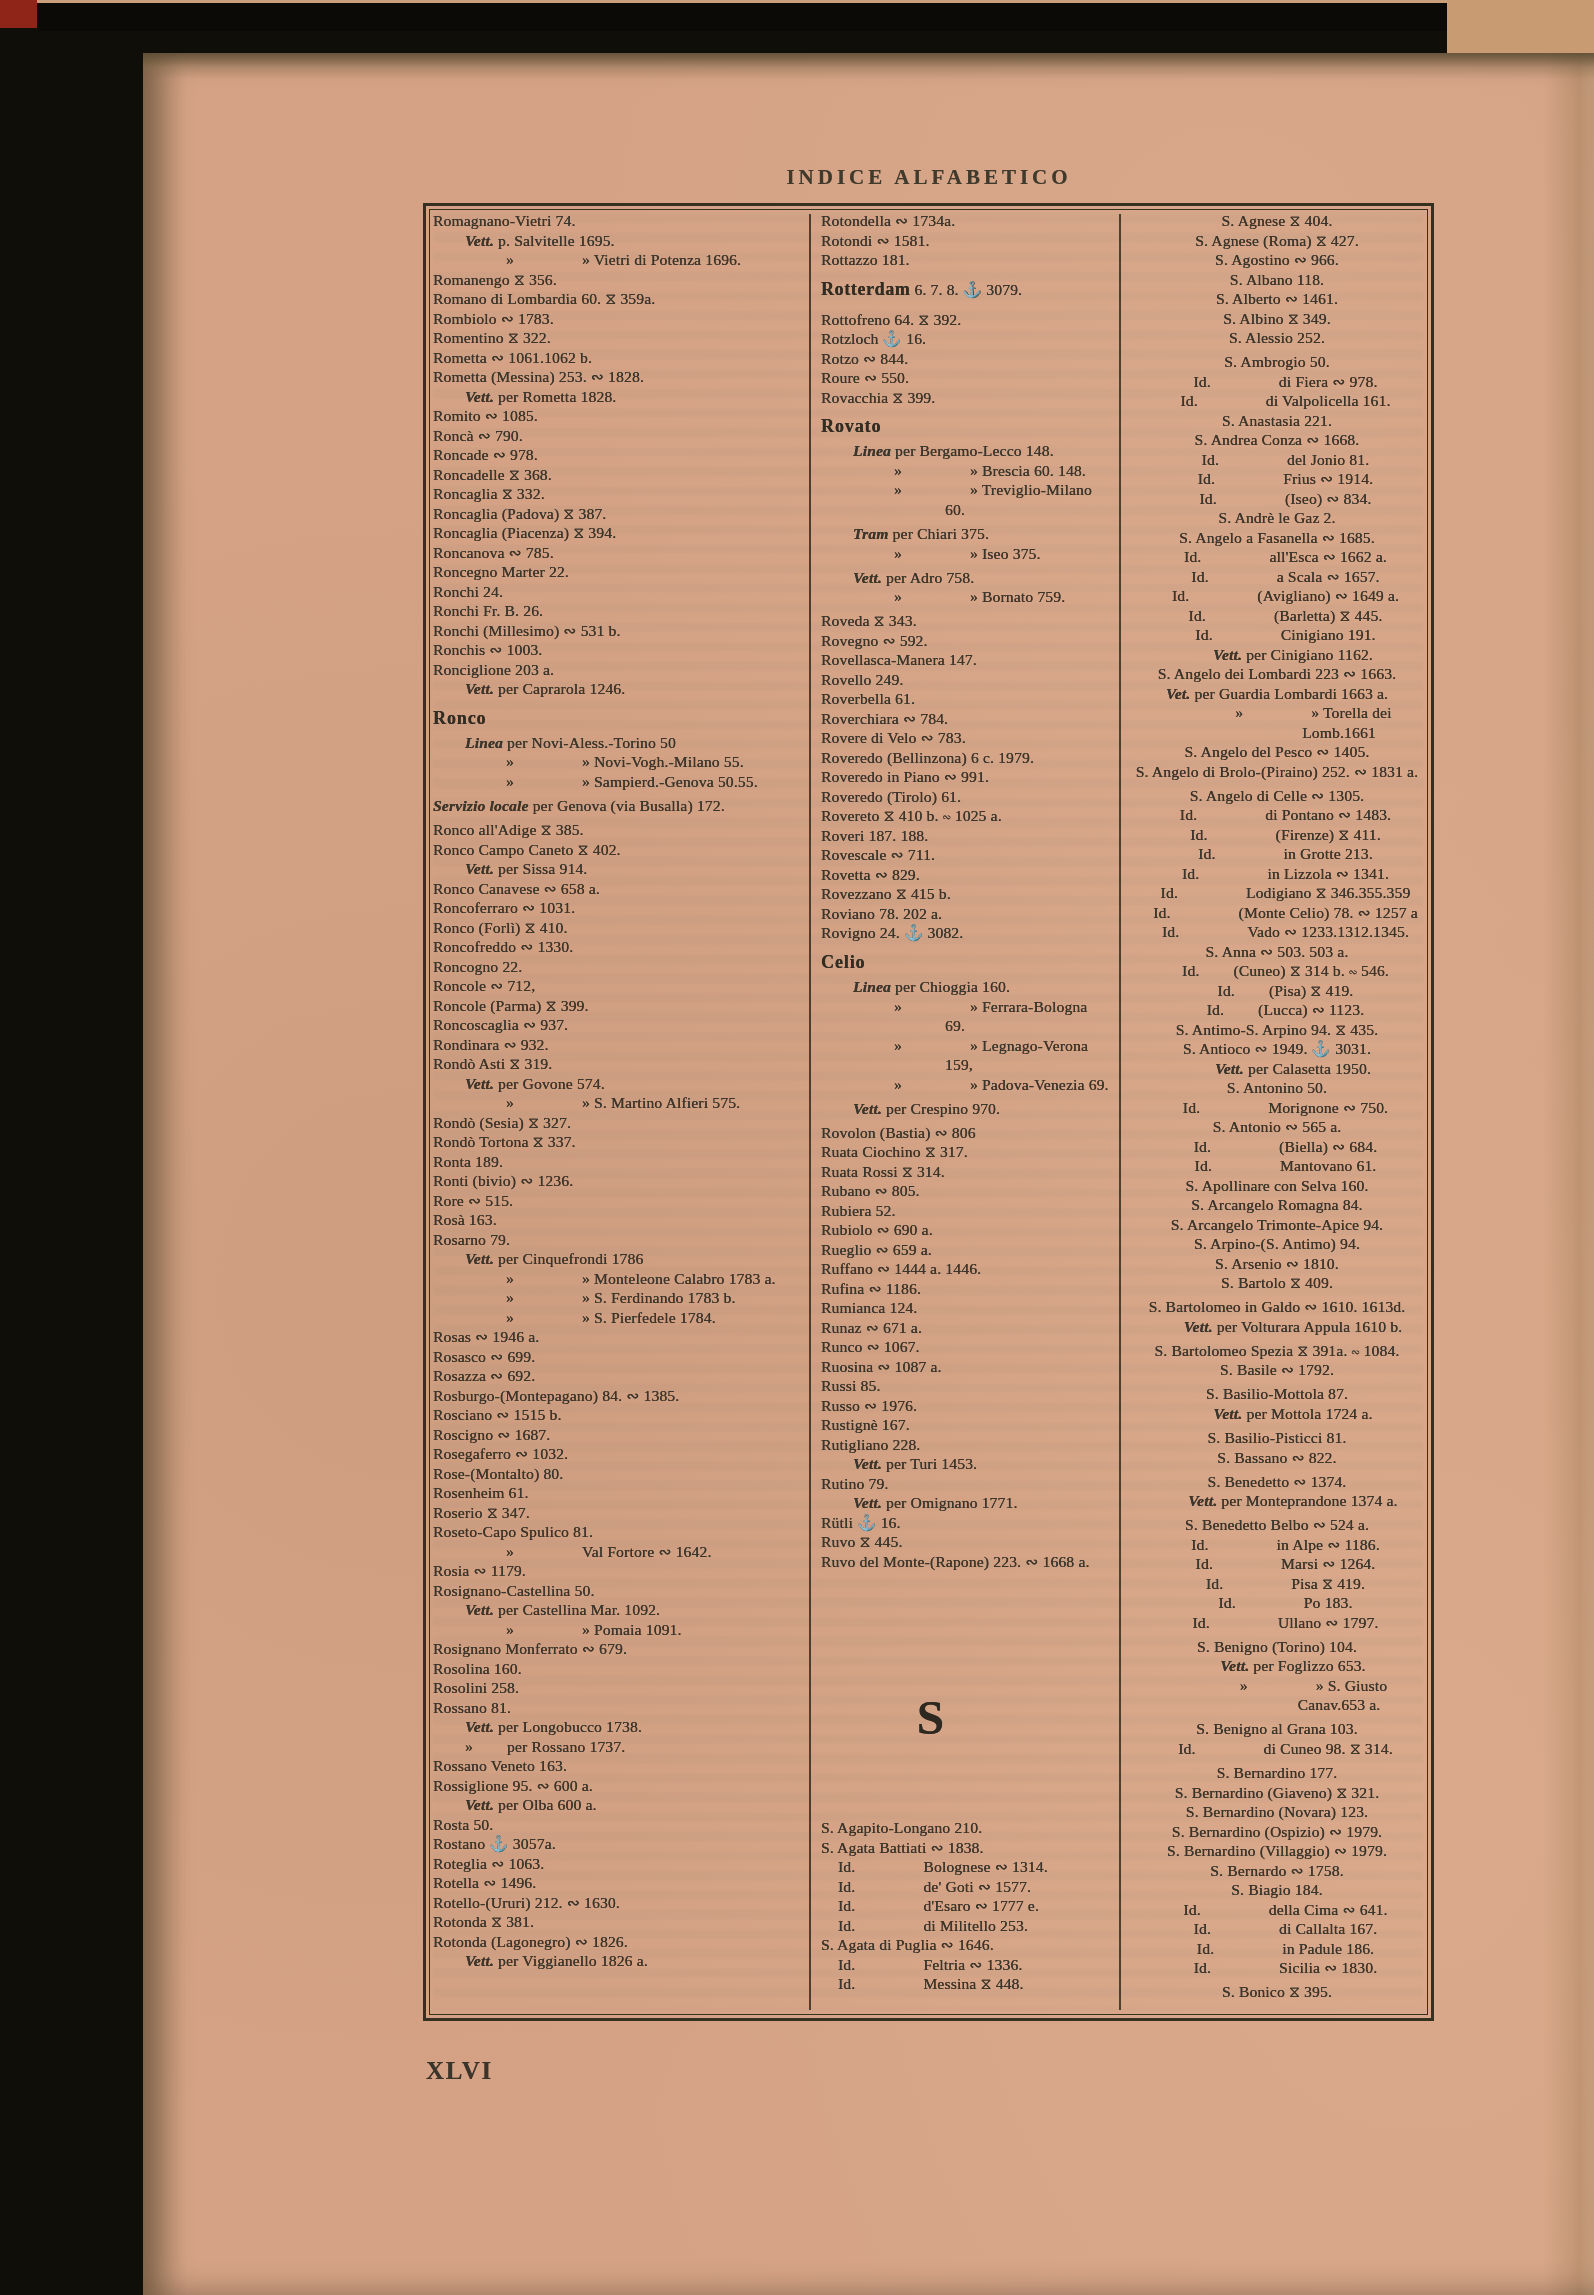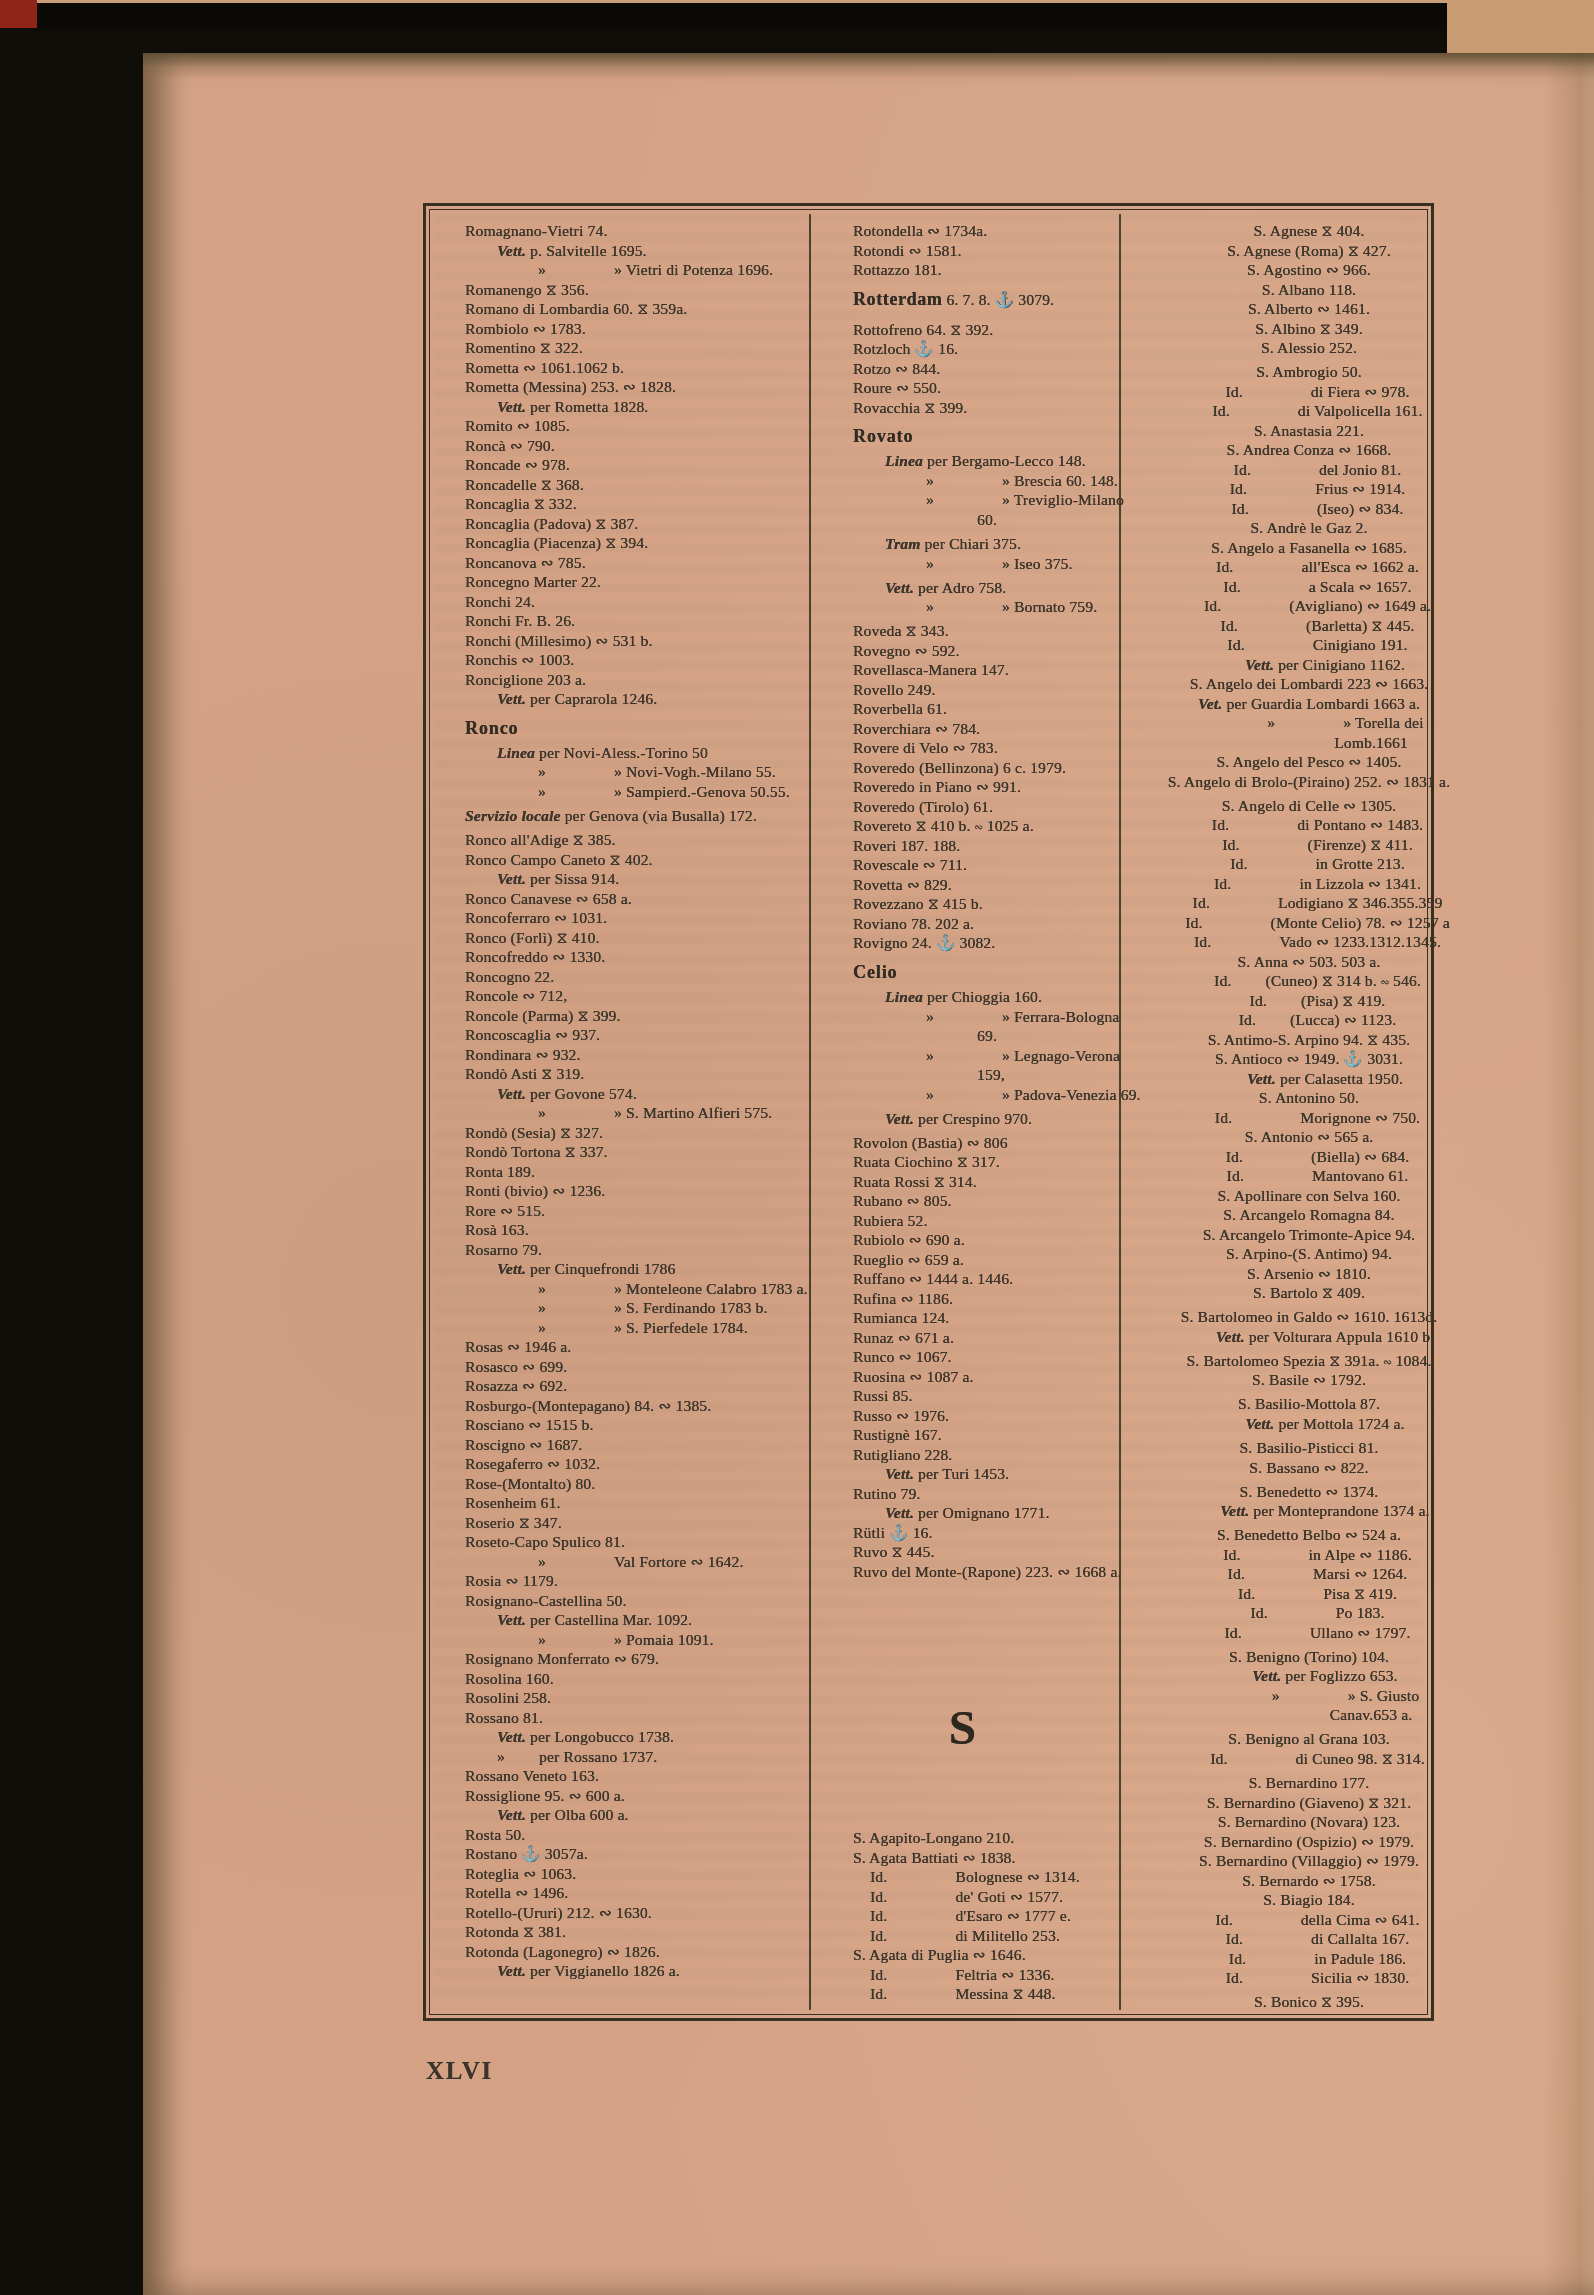--- a/index.html
+++ b/index.html
@@ -46,25 +46,24 @@
   .ghosting{
     content:'';position:absolute;inset:8px;
     background:repeating-linear-gradient(180deg, rgba(90,110,90,.10) 0 8px, transparent 8px 19.5px);
     filter:blur(1.7px);opacity:.45;pointer-events:none;
   }
   .divider{position:absolute;top:161px;width:1.7px;height:1796px;background:rgba(52,46,31,.85);}
   .div1{left:666px;}
   .div2{left:976px;}
   
   .col{
-    position:absolute;top:168px;height:1790px;overflow:hidden;
+    position:absolute;top:158px;height:1790px;overflow:hidden;
     font-size:15.5px;line-height:19.5px;color:#3b352b;
     text-shadow:0.2px 0 0 rgba(59,53,43,.85), 0 0 0.6px rgba(59,48,36,.4);
     letter-spacing:0.2px;
-    margin-left:32px;
   }
   .col1{left:290px;width:370px;}
   .col2{left:678px;width:288px;}
   .col3{left:988px;width:292px;text-align:center;}
   .ln{padding-left:51px;text-indent:-51px;}
   .ln i{font-style:italic;font-weight:bold;}
   .ln b{font-weight:bold;font-size:18px;letter-spacing:0.6px;color:#322d22;}
   .sub{margin-left:32px;}
   .sub2{margin-left:73px;}
   .idrow{margin-left:17px;}
@@ -85,20 +84,21 @@
 </style>
 </head>
 <body>
 
 <div class="strip-pale"></div>
 <div class="strip-black"></div>
 <div class="red-label"></div>
 <div class="corner-tan"></div>
 
 <div class="sheet">
+  <div class="hdr">INDICE ALFABETICO</div>
 
   <div class="frame">
     <div class="ghosting"></div>
   </div>
   <div class="divider div1"></div>
   <div class="divider div2"></div>
 
   <div class="col col1">
       <div class="ln">Romagnano-Vietri 74.</div>
       <div class="ln sub"><i>Vett.</i> p. Salvitelle 1695.</div>

